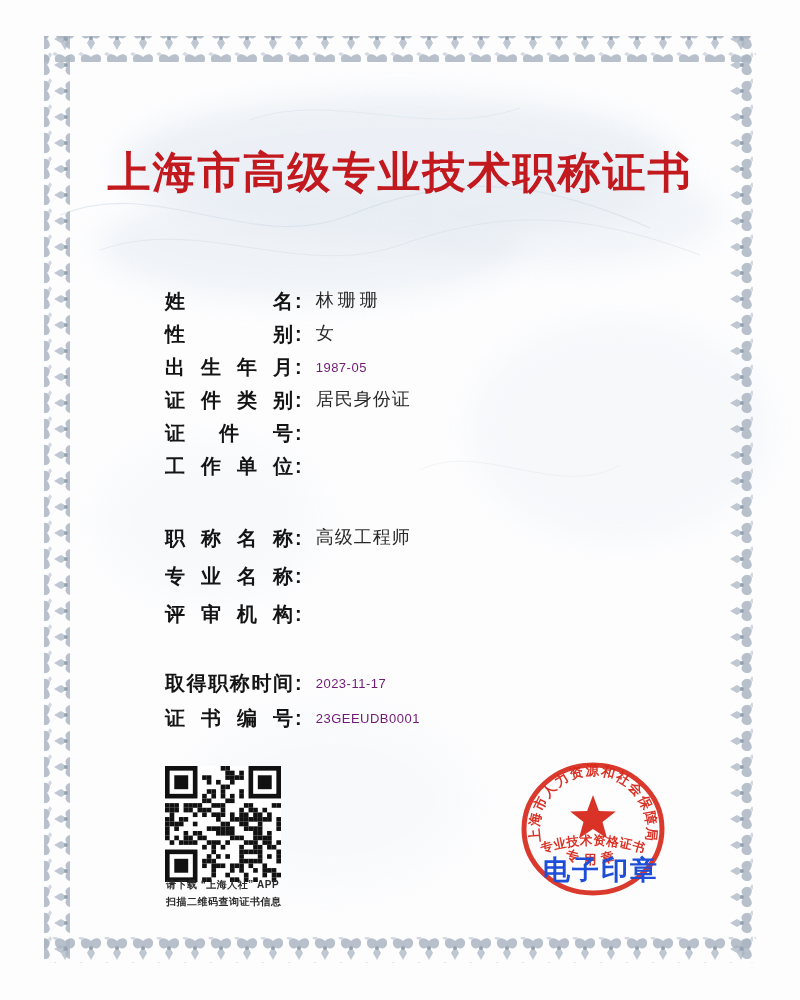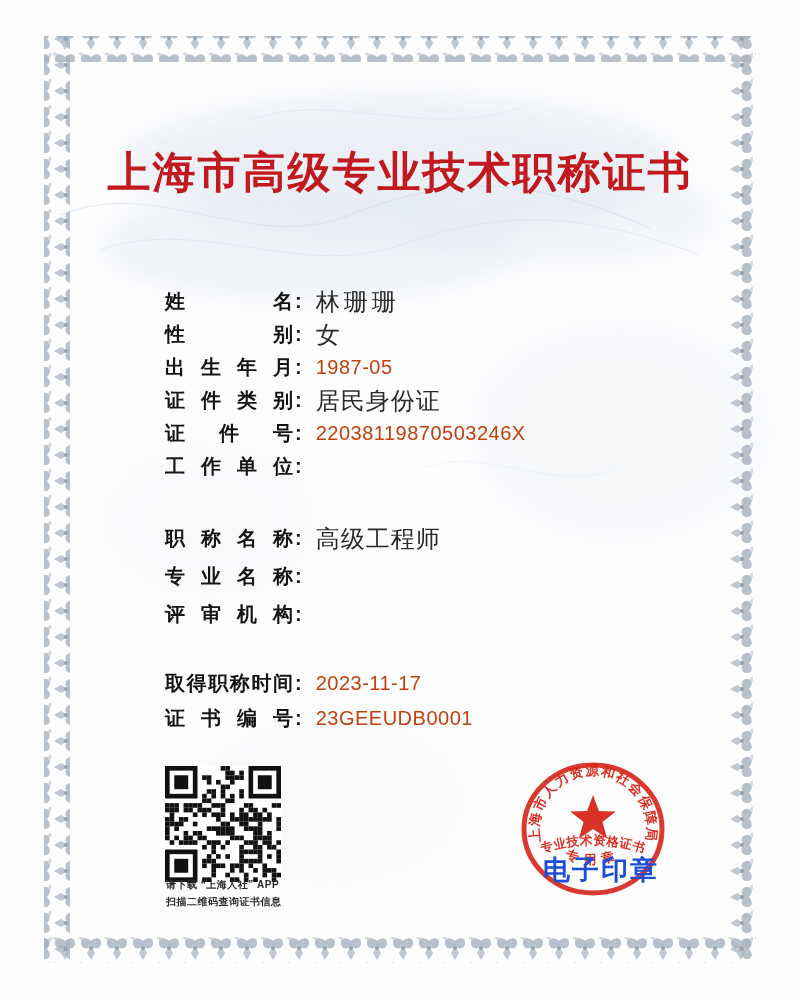--- a/index.html
+++ b/index.html
@@ -22,24 +22,24 @@
   .g2 .row{margin-bottom:17px;}
   .g3 .row{margin-bottom:14px;}
   .lab{
     display:inline-flex;justify-content:space-between;width:128px;
     font-size:20px;line-height:21px;font-weight:700;color:#141414;
   }
   .lab span{display:inline-block;}
   .colon{font-size:20px;line-height:21px;font-weight:700;color:#141414;margin-left:2px;}
   .val{margin-left:14px;line-height:21px;color:#2a2a2a;}
   .val-cn{
-    font-family:Liberation Sans, sans-serif;font-size:24px;letter-spacing:1px;
+    font-family:Liberation Mono, monospace;font-size:18px;letter-spacing:1px;
   }
   .val-name{letter-spacing:4px;}
-  .val-num{font-size:20px;letter-spacing:0.5px;color:#c2410c;}
+  .val-num{font-size:13px;letter-spacing:0.5px;color:#701a75;}
   .val-wrap{max-width:372px;line-height:28px;margin-top:-3px;}
   .qr-caption{
     position:absolute;left:166px;top:876px;width:230px;
     font-size:10px;line-height:17px;font-weight:700;color:#2b2b2b;letter-spacing:0.5px;
   }
   .seal-overlay{
     position:absolute;left:543px;top:852px;
     font-size:27px;font-weight:600;color:#1d4ed8;letter-spacing:2px;white-space:nowrap;
   }
   svg text{font-family:"Liberation Sans",sans-serif;}
@@ -131,21 +131,20 @@
         <span class="colon">:</span>
       <span class="val val-cn">居民身份证</span>
     </div>
     <div class="row">
       <span class="lab char-justify">
           <span>证</span>
           <span>件</span>
           <span>号</span>
         </span>
         <span class="colon">:</span>
-      <span class="val val-num">22038119870503246X</span>
     </div>
     <div class="row">
       <span class="lab char-justify">
           <span>工</span>
           <span>作</span>
           <span>单</span>
           <span>位</span>
         </span>
         <span class="colon">:</span>
     </div>

